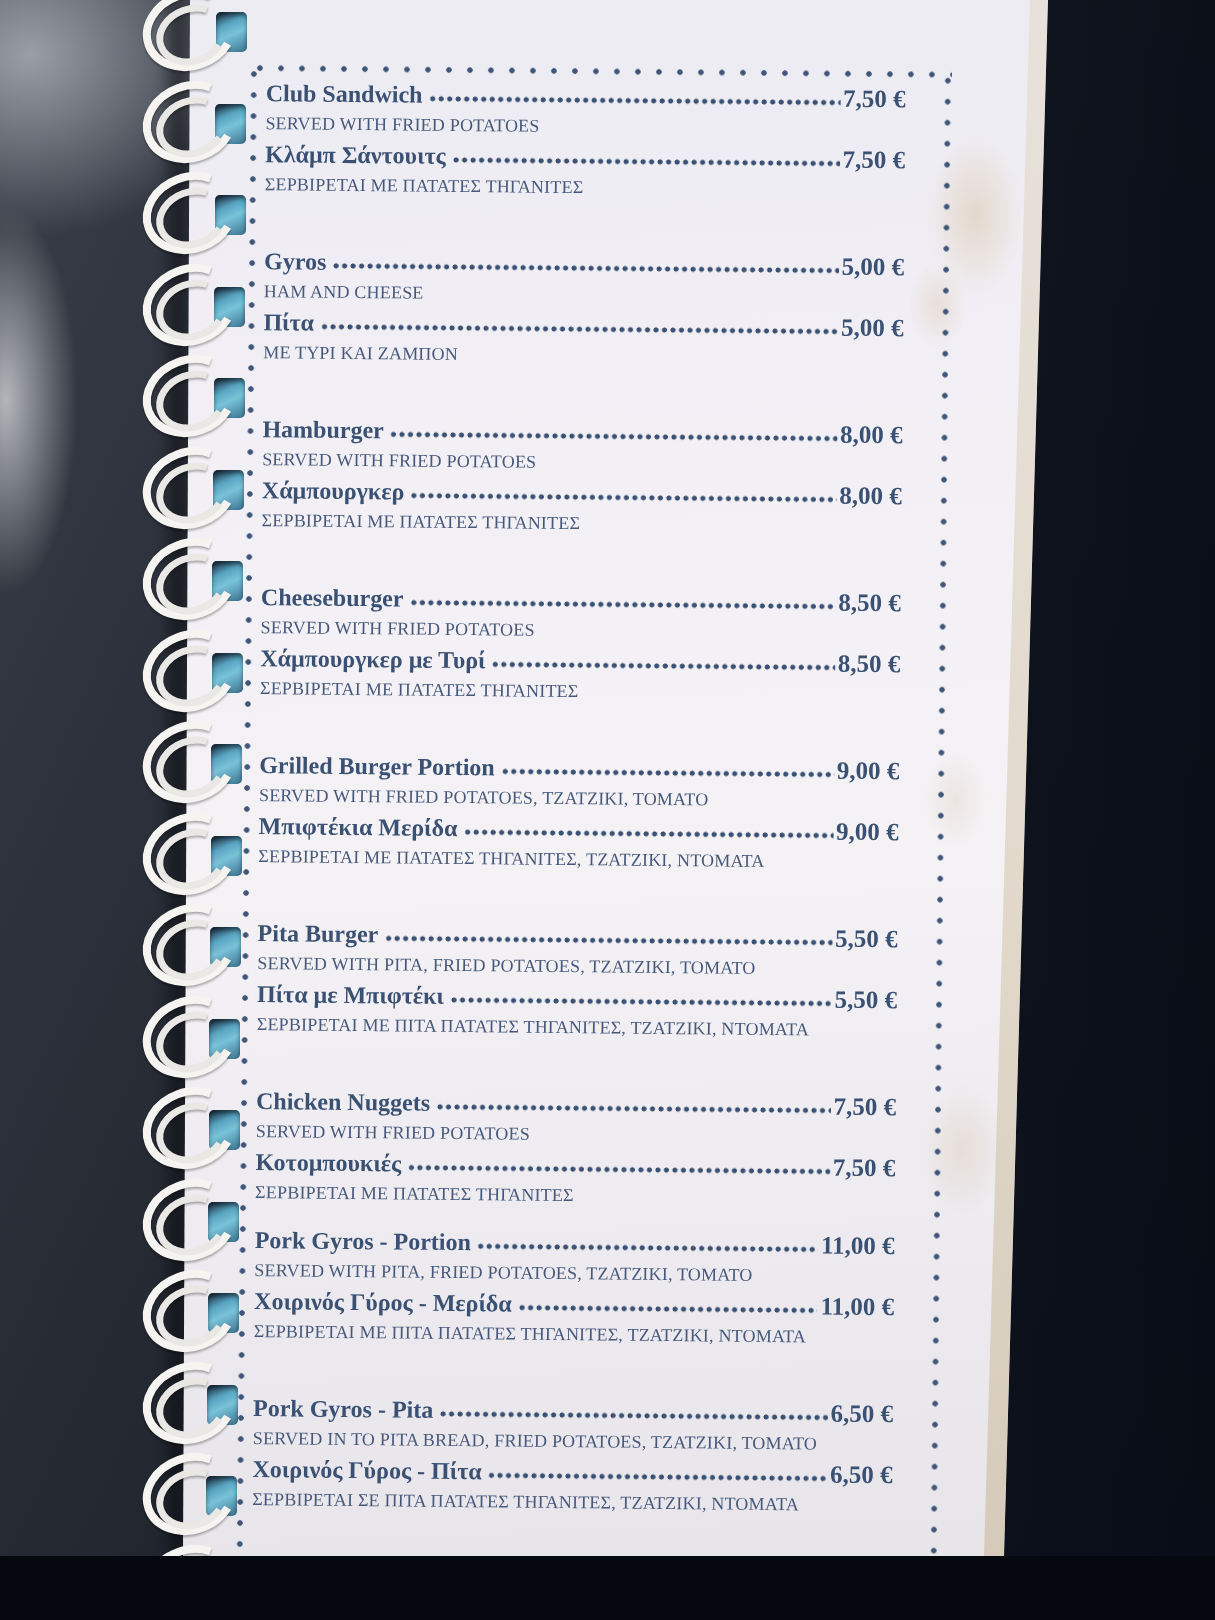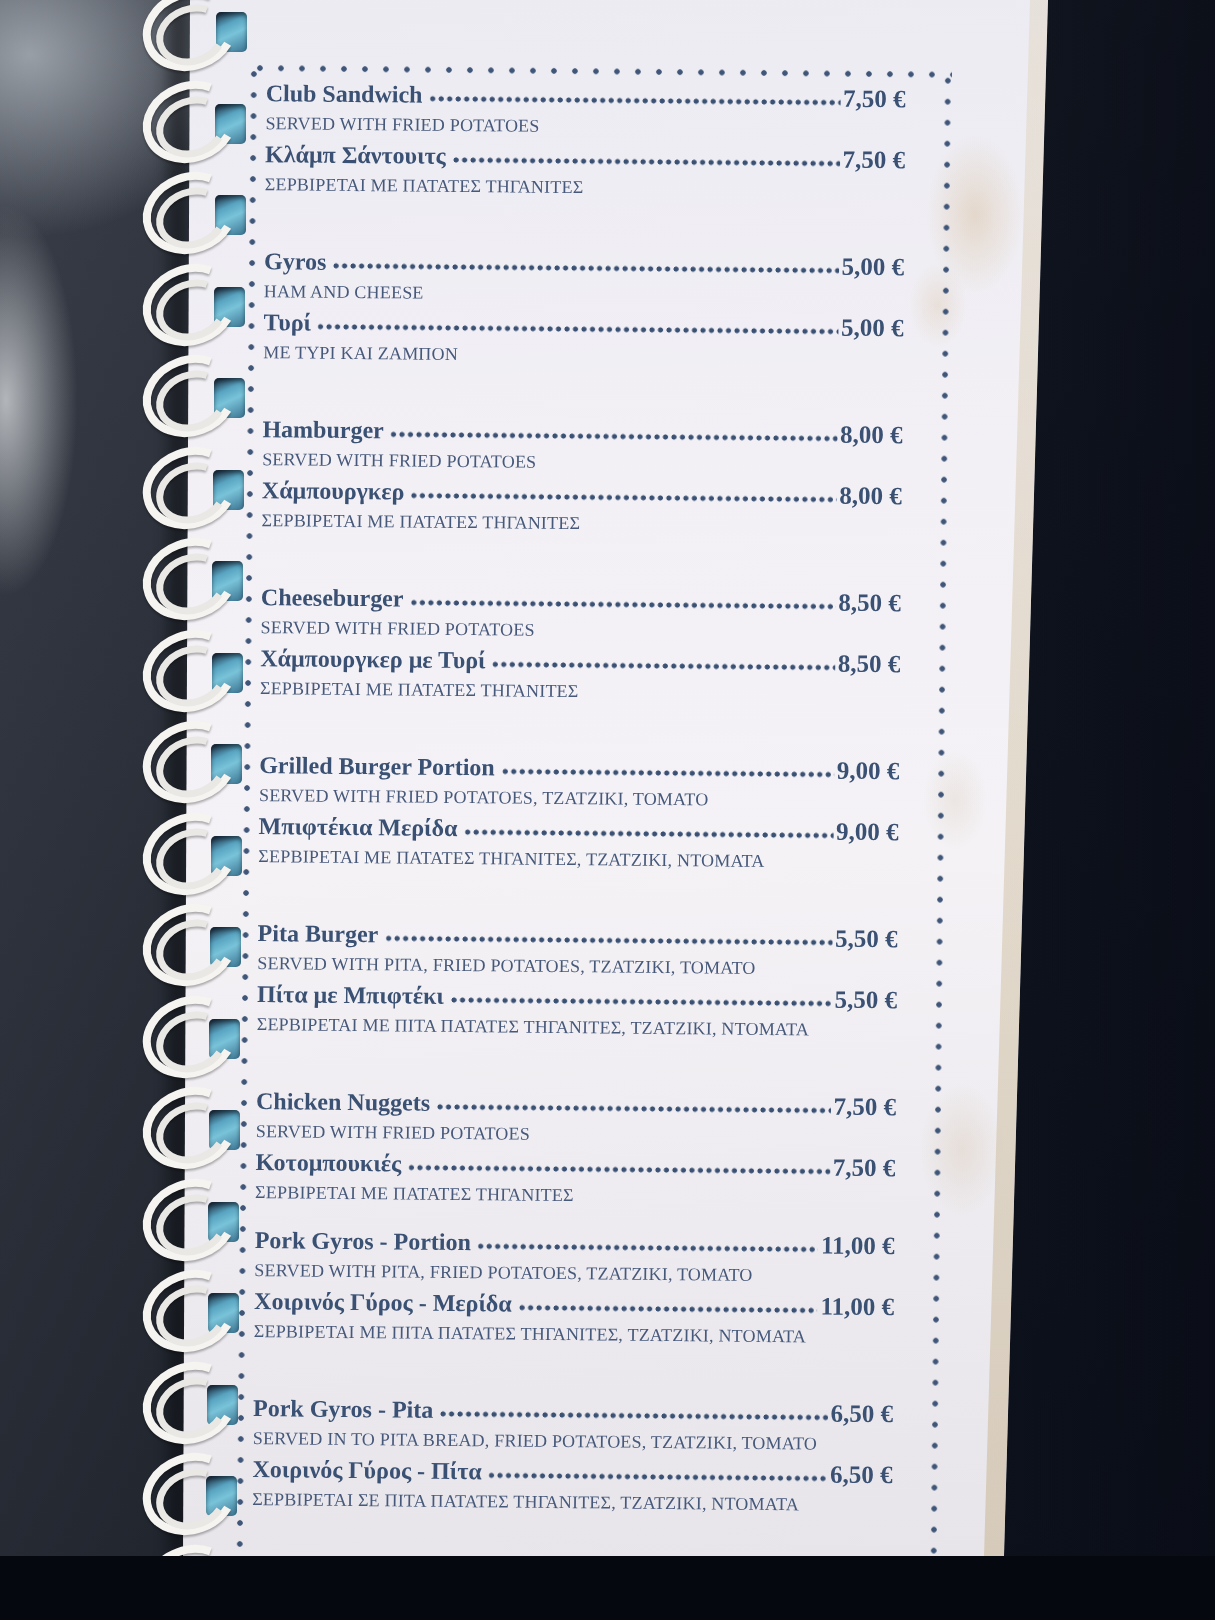--- a/index.html
+++ b/index.html
@@ -123,21 +123,21 @@
   </div>
 
   <div class="item">
     <div class="row-title">
       <span class="name">Gyros</span>
       <span class="leader"></span>
       <span class="price">5,00 €</span>
     </div>
     <div class="row-desc">HAM AND CHEESE</div>
     <div class="row-title">
-      <span class="name">Τυρί</span>
+      <span class="name">Πίτα</span>
       <span class="leader"></span>
       <span class="price">5,00 €</span>
     </div>
     <div class="row-desc">ΜΕ ΤΥΡΙ ΚΑΙ ΖΑΜΠΟΝ</div>
   </div>
 
   <div class="item">
     <div class="row-title">
       <span class="name">Hamburger</span>
       <span class="leader"></span>

